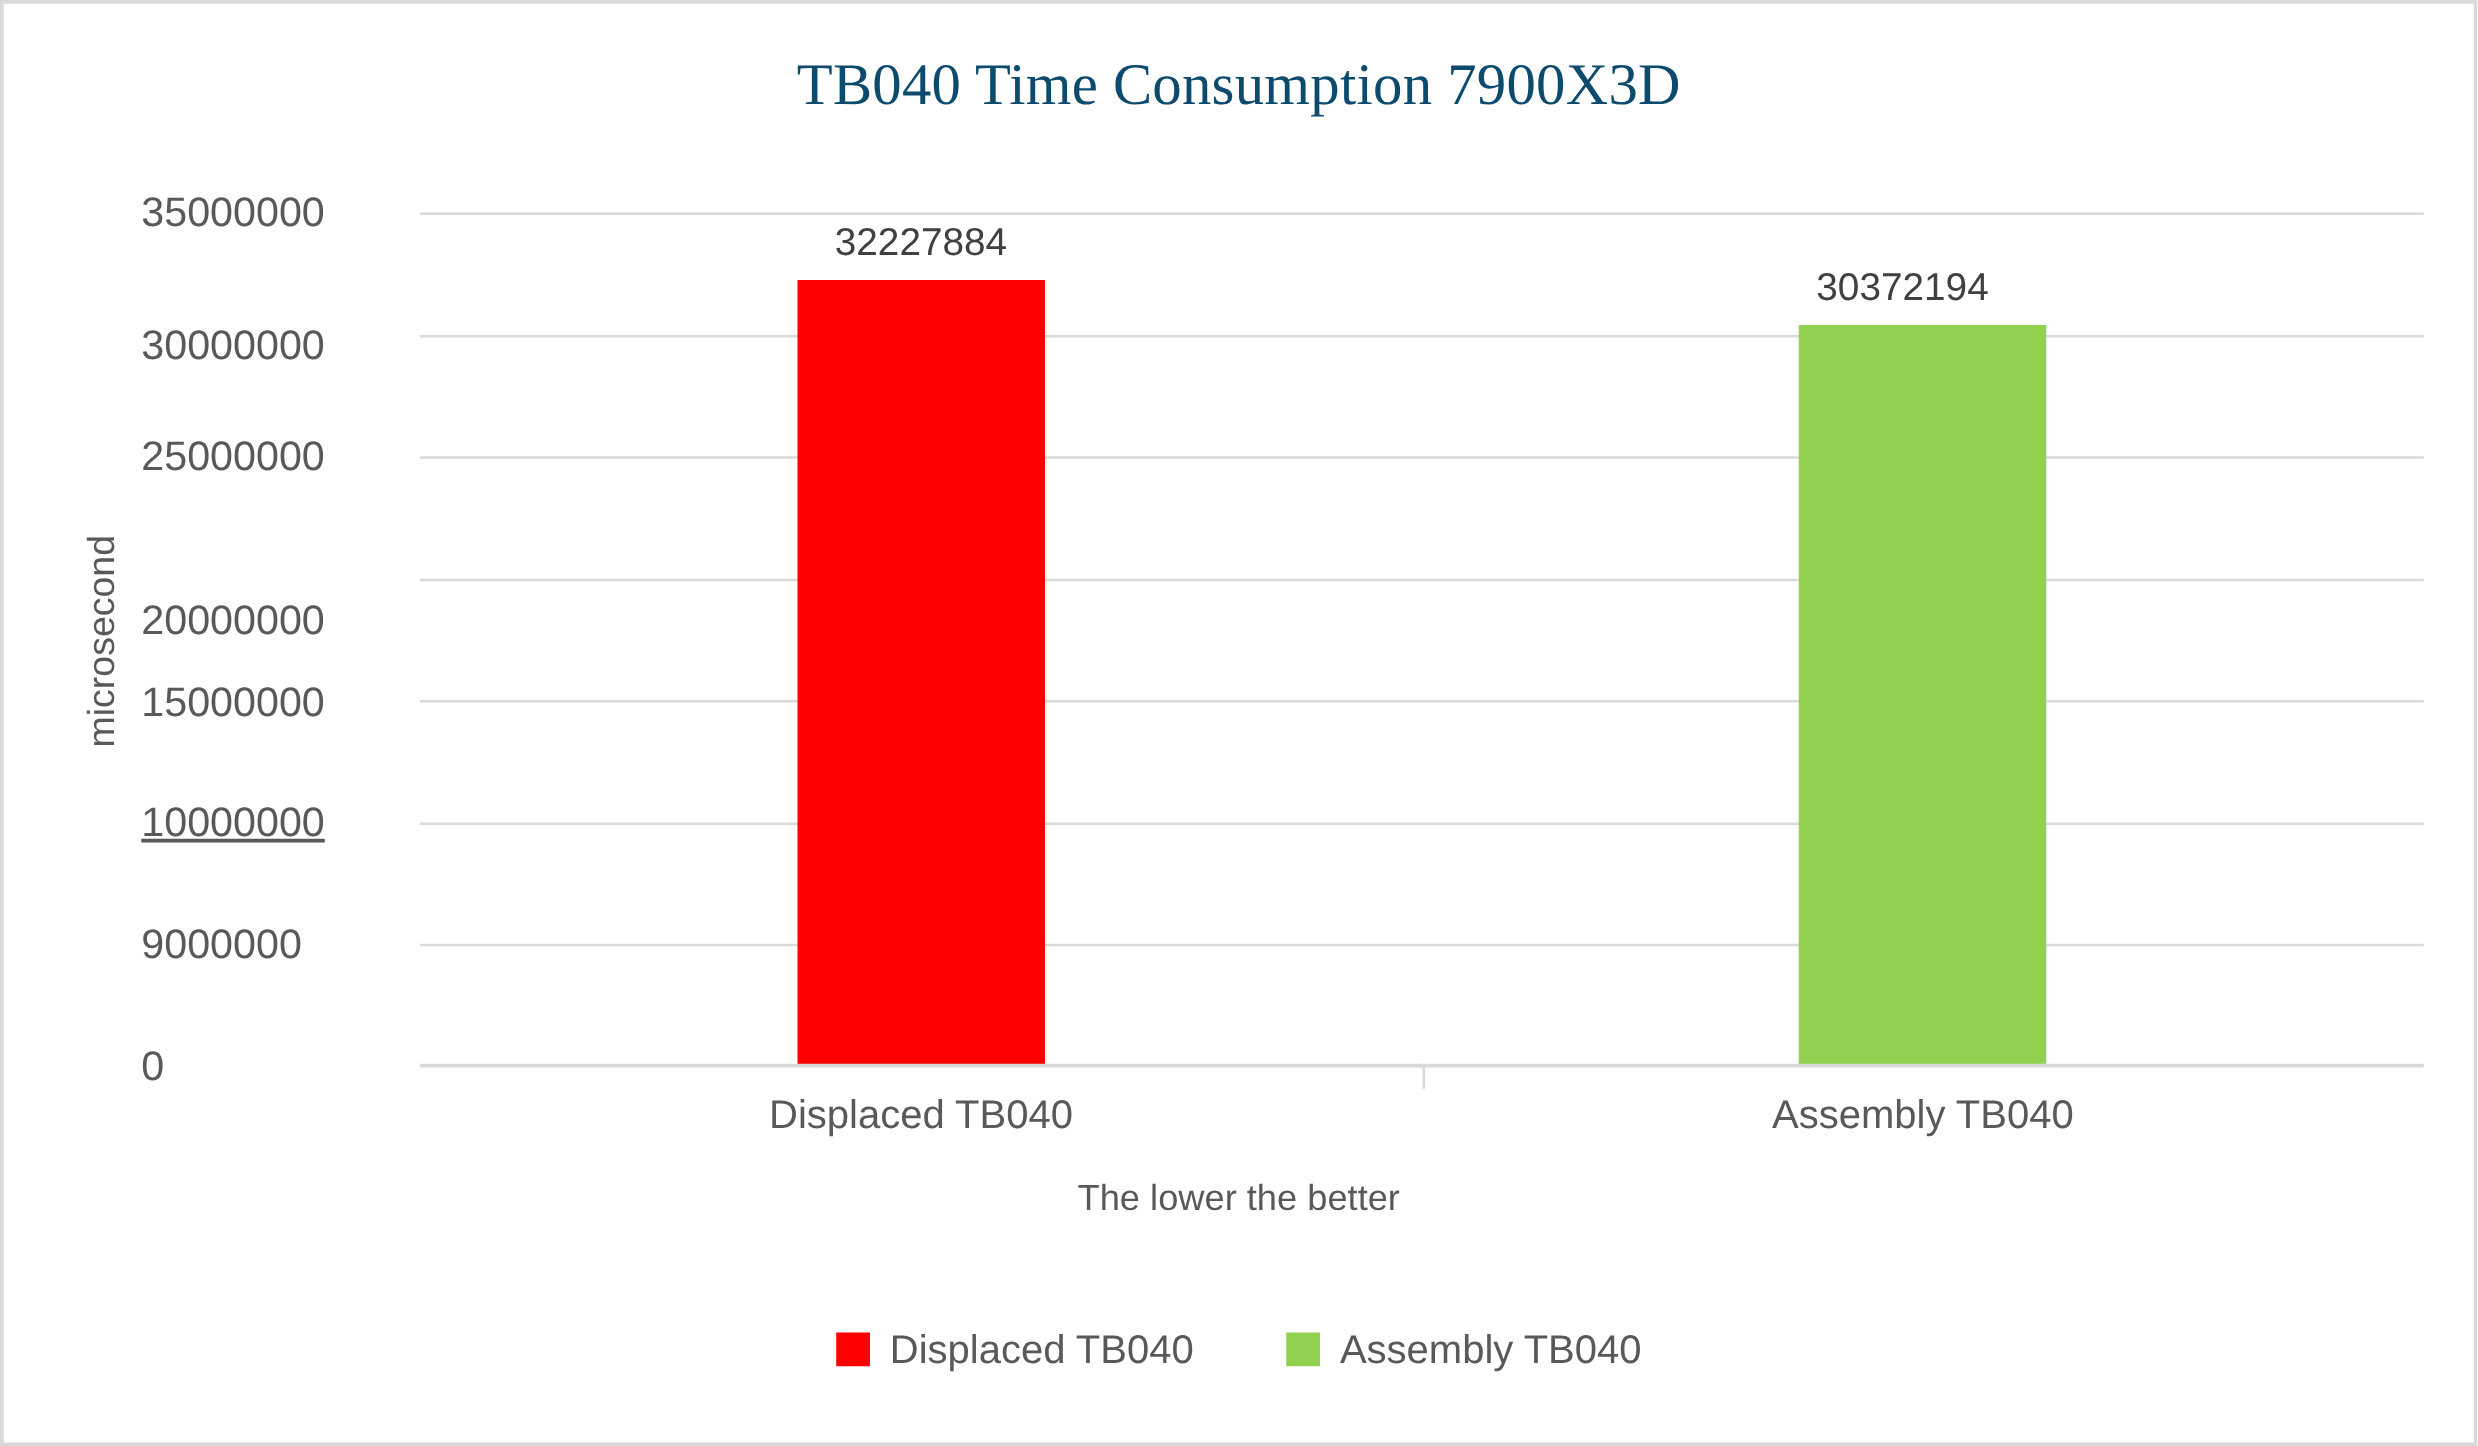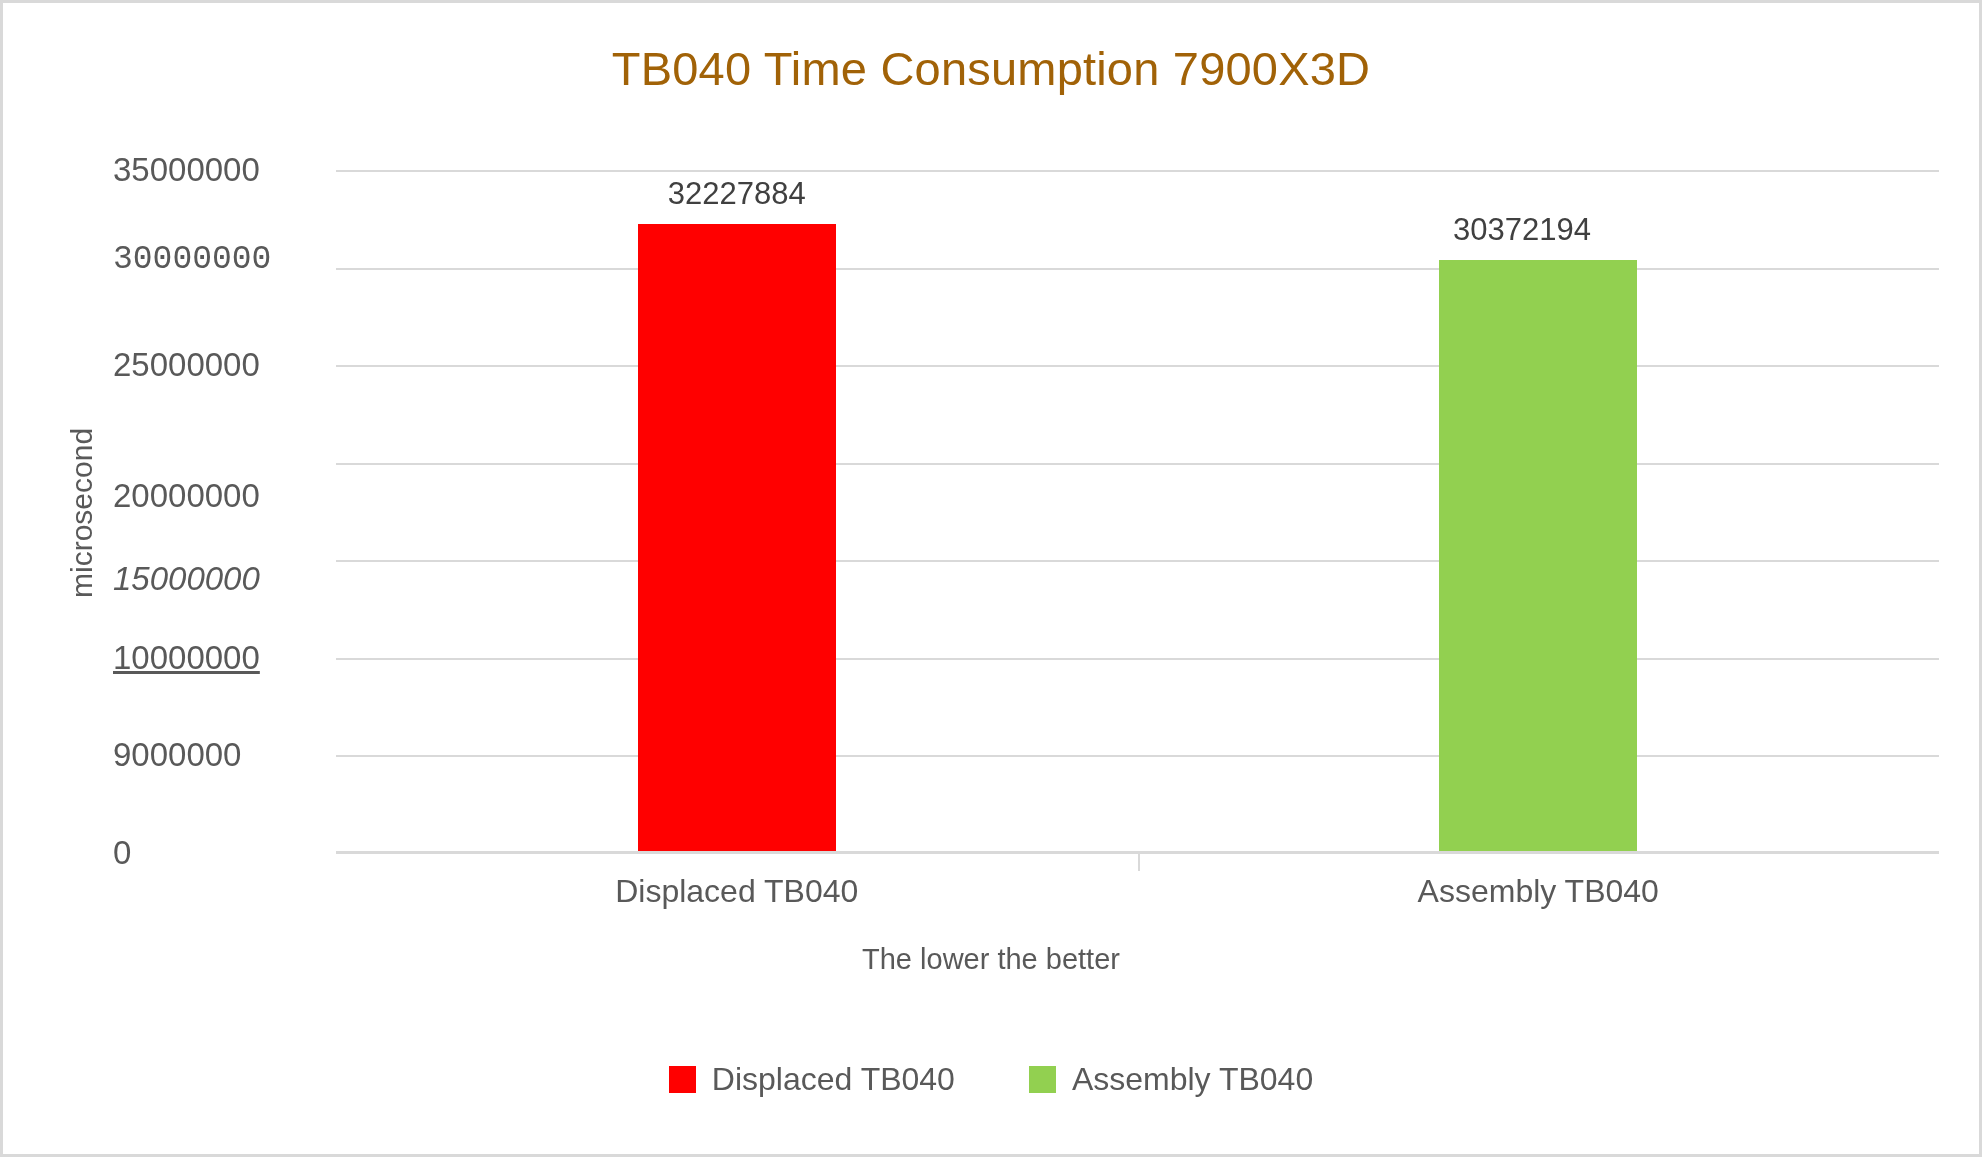--- a/index.html
+++ b/index.html
@@ -21,24 +21,25 @@
   }
 
   
   #chart-title {
     position: absolute;
     top: 38px;
     left: 0;
     width: 100%;
     text-align: center;
     font-size: 47px;
-    color: #a16207;
+    color: #0c4a6e;
     font-weight: 400;
     letter-spacing: 0.2px;
     white-space: nowrap;
+    font-family: Liberation Serif, serif;
   }
 
   
   #y-axis-title {
     position: absolute;
     left: 62px;
     top: 390px;
     width: 40px;
     height: 240px;
     font-size: 30px;
@@ -196,24 +197,24 @@
       <div class="bar" style="left: 301.75px; width: 198px; height: 628.904px; background: rgb(255, 0, 0);"></div>
       <div class="bar-value-label" style="left: 400.75px; top: 6.09586px;">32227884</div>
       <div class="bar" style="left: 1103.25px; width: 198px; height: 592.692px; background: rgb(146, 208, 80);"></div>
       <div class="bar-value-label" style="left: 1186px; top: 42.3083px;">30372194</div>
     </div>
 
   <div id="axis-line-x"></div>
 
   <div id="y-tick-labels">
       <div class="y-tick-label" style="top: 0px;">35000000</div>
-      <div class="y-tick-label" style="top: 89px; font-family: Liberation Mono, monospace;">30000000</div>
+      <div class="y-tick-label" style="top: 106px;">30000000</div>
       <div class="y-tick-label" style="top: 195.143px;">25000000</div>
       <div class="y-tick-label" style="top: 292.714px; margin-top: 33px;">20000000</div>
-      <div class="y-tick-label" style="top: 409px; font-style: italic;">15000000</div>
+      <div class="y-tick-label" style="top: 392px;">15000000</div>
       <div class="y-tick-label" style="top: 487.857px; text-decoration: underline;">10000000</div>
       <div class="y-tick-label" style="top: 585.429px;">9000000</div>
       <div class="y-tick-label" style="top: 683px;">0</div>
     </div>
 
   <div id="category-labels">
       <div class="category-label" style="left: 400.75px;">Displaced TB040</div>
       <div class="category-label" style="left: 1202.25px;">Assembly TB040</div>
     </div>
 

